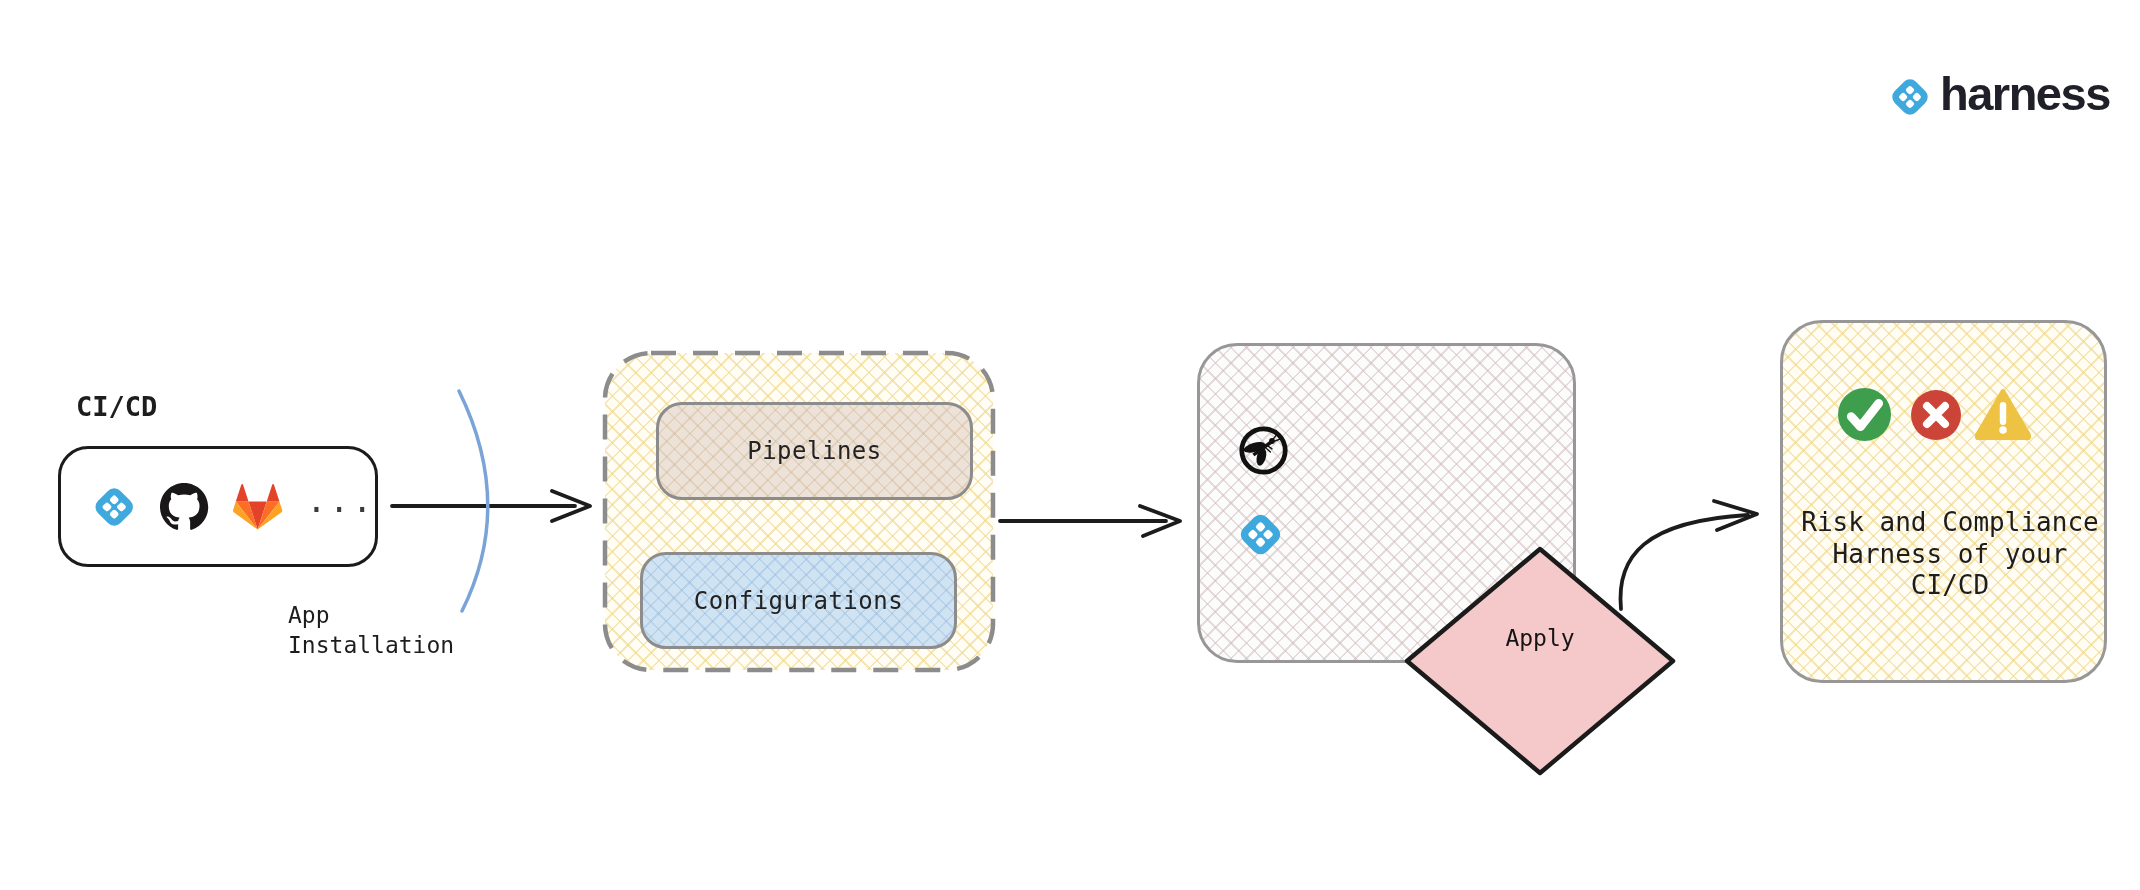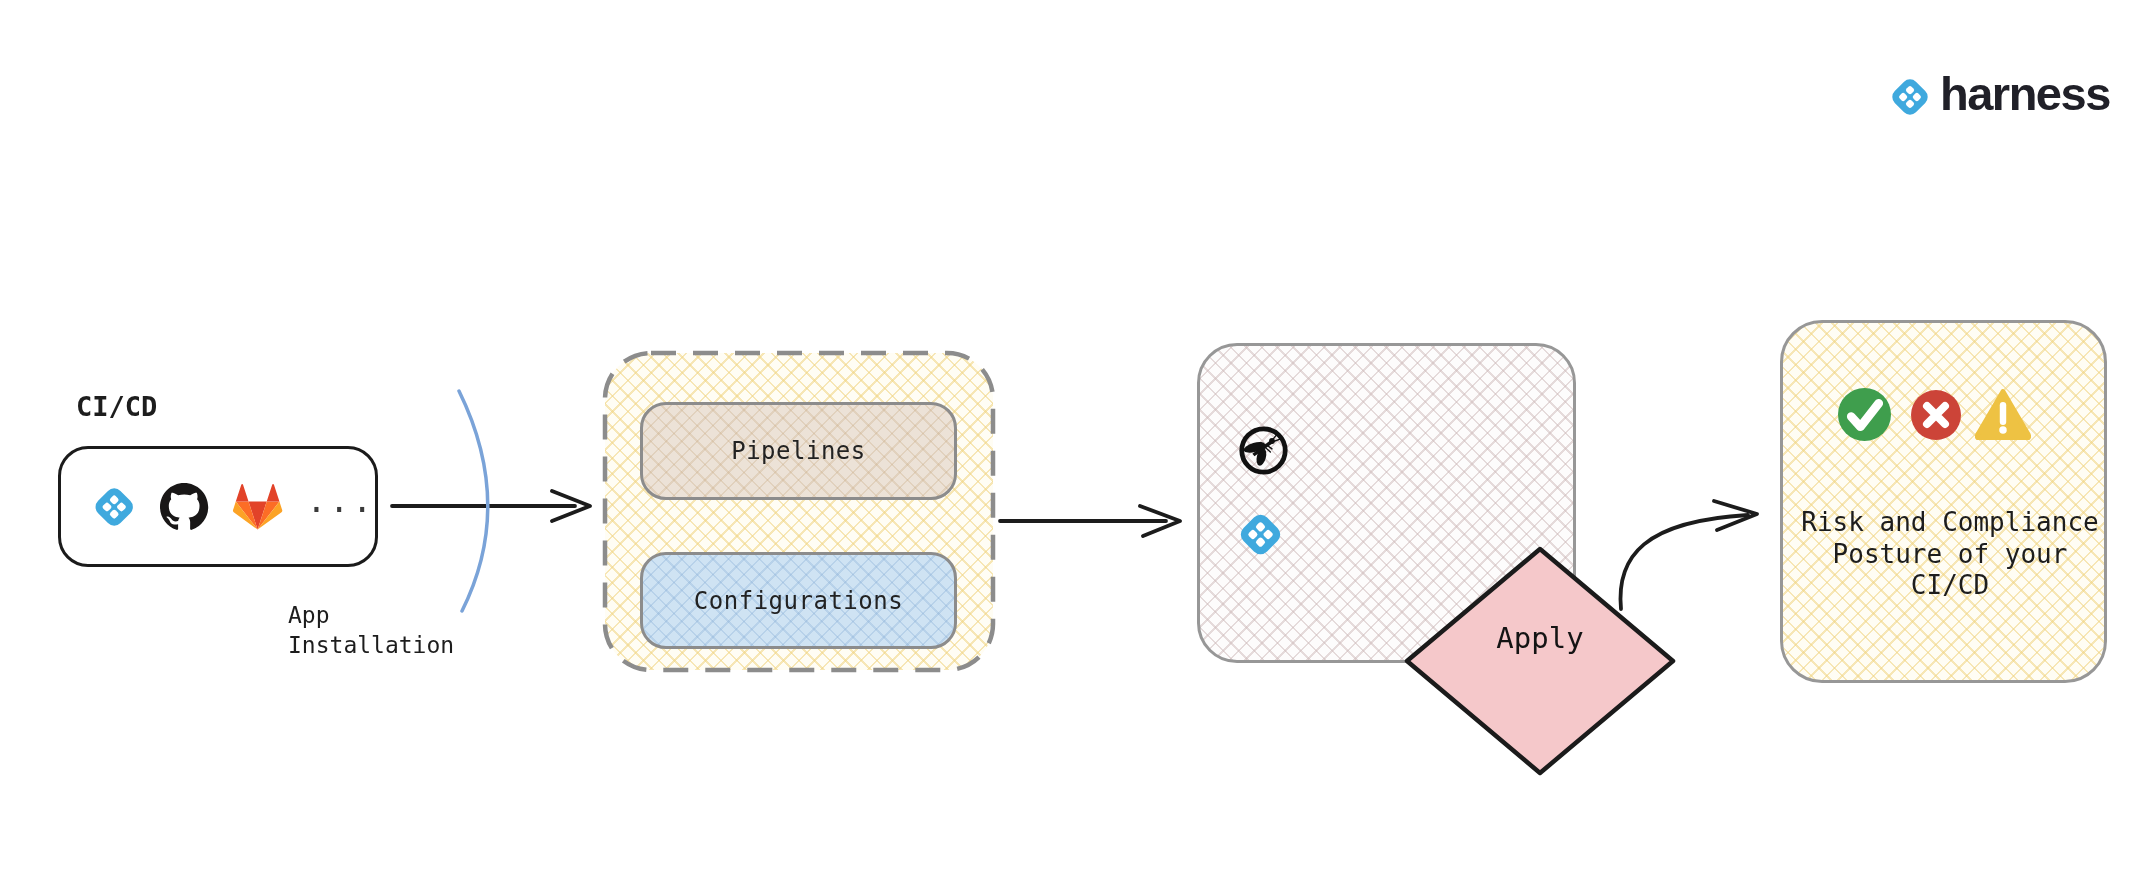--- a/index.html
+++ b/index.html
@@ -25,20 +25,21 @@
     background-color: #fdfcfc;
     background-image:
       repeating-linear-gradient(45deg,  rgba(206,186,186,.5) 0 1.8px, transparent 1.8px 11px),
       repeating-linear-gradient(-45deg, rgba(206,186,186,.5) 0 1.8px, transparent 1.8px 11px);
   }
   .hatch-tan {
     background-color: #ece2d7;
     background-image:
       repeating-linear-gradient(45deg,  rgba(200,170,130,.3) 0 1.8px, transparent 1.8px 11px),
       repeating-linear-gradient(-45deg, rgba(200,170,130,.3) 0 1.8px, transparent 1.8px 11px);
+    margin-left: 16px;
   }
   .hatch-blue {
     background-color: #cfe3f3;
     background-image:
       repeating-linear-gradient(45deg,  rgba(130,170,212,.3) 0 1.8px, transparent 1.8px 11px),
       repeating-linear-gradient(-45deg, rgba(130,170,212,.3) 0 1.8px, transparent 1.8px 11px);
   }
 
   
   .source-box {
@@ -79,21 +80,21 @@
   .dots { font-size: 33px; color: #3a3a3a; letter-spacing: 3px; transform: translateY(-6px); }
   .app-install-label {
     left: 288px; top: 601px; width: 224px;
     text-align: left; font-size: 23px; line-height: 29.5px; color: #1d1d1d;
   }
   .standards-line { font-size: 25px; line-height: 35px; color: #1d1d1d; }
   .owasp-text { left: 1312px; top: 417px; }
   .harness-text { left: 1312px; top: 504px; }
   .decision-label {
     left: 1430px; top: 617px; width: 220px;
-    text-align: center; font-size: 29px; line-height: 43px;
+    text-align: center; font-size: 23px; line-height: 43px;
     color: #141414; z-index: 4;
   }
   .result-text {
     left: 1784px; top: 507px; width: 320px;
     text-align: center; font-size: 26px; line-height: 31.5px; color: #1d1d1d;
     z-index: 2;
     padding-left: 12px;
   }
 
   
@@ -274,17 +275,17 @@
   <span class="abs icon warning-icon-pos">
     <svg viewBox="0 0 54 50" width="100%" height="100%">
       <path d="M27 4 L51 45 Q53 49 48.5 49 L5.5 49 Q1 49 3 45 Z" fill="#eec243" stroke="#eec243" stroke-width="5" stroke-linejoin="round"></path>
       <path d="M27 17 L27 33" stroke="#fff" stroke-width="6.2" stroke-linecap="round"></path>
       <circle cx="27" cy="41" r="3.6" fill="#fff"></circle>
     </svg>
   </span>
 
   <div class="abs result-text">
     <div>Risk and Compliance</div>
-    <div>Posture of your</div>
+    <div>Harness of your</div>
     <div>CI/CD</div>
   </div>
 
 </div>
 
 </body></html>

